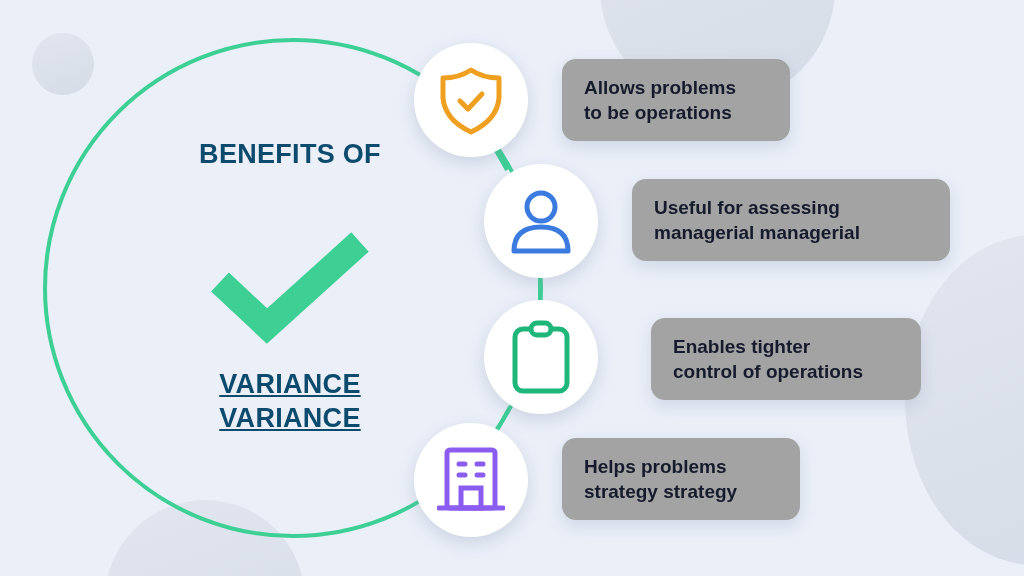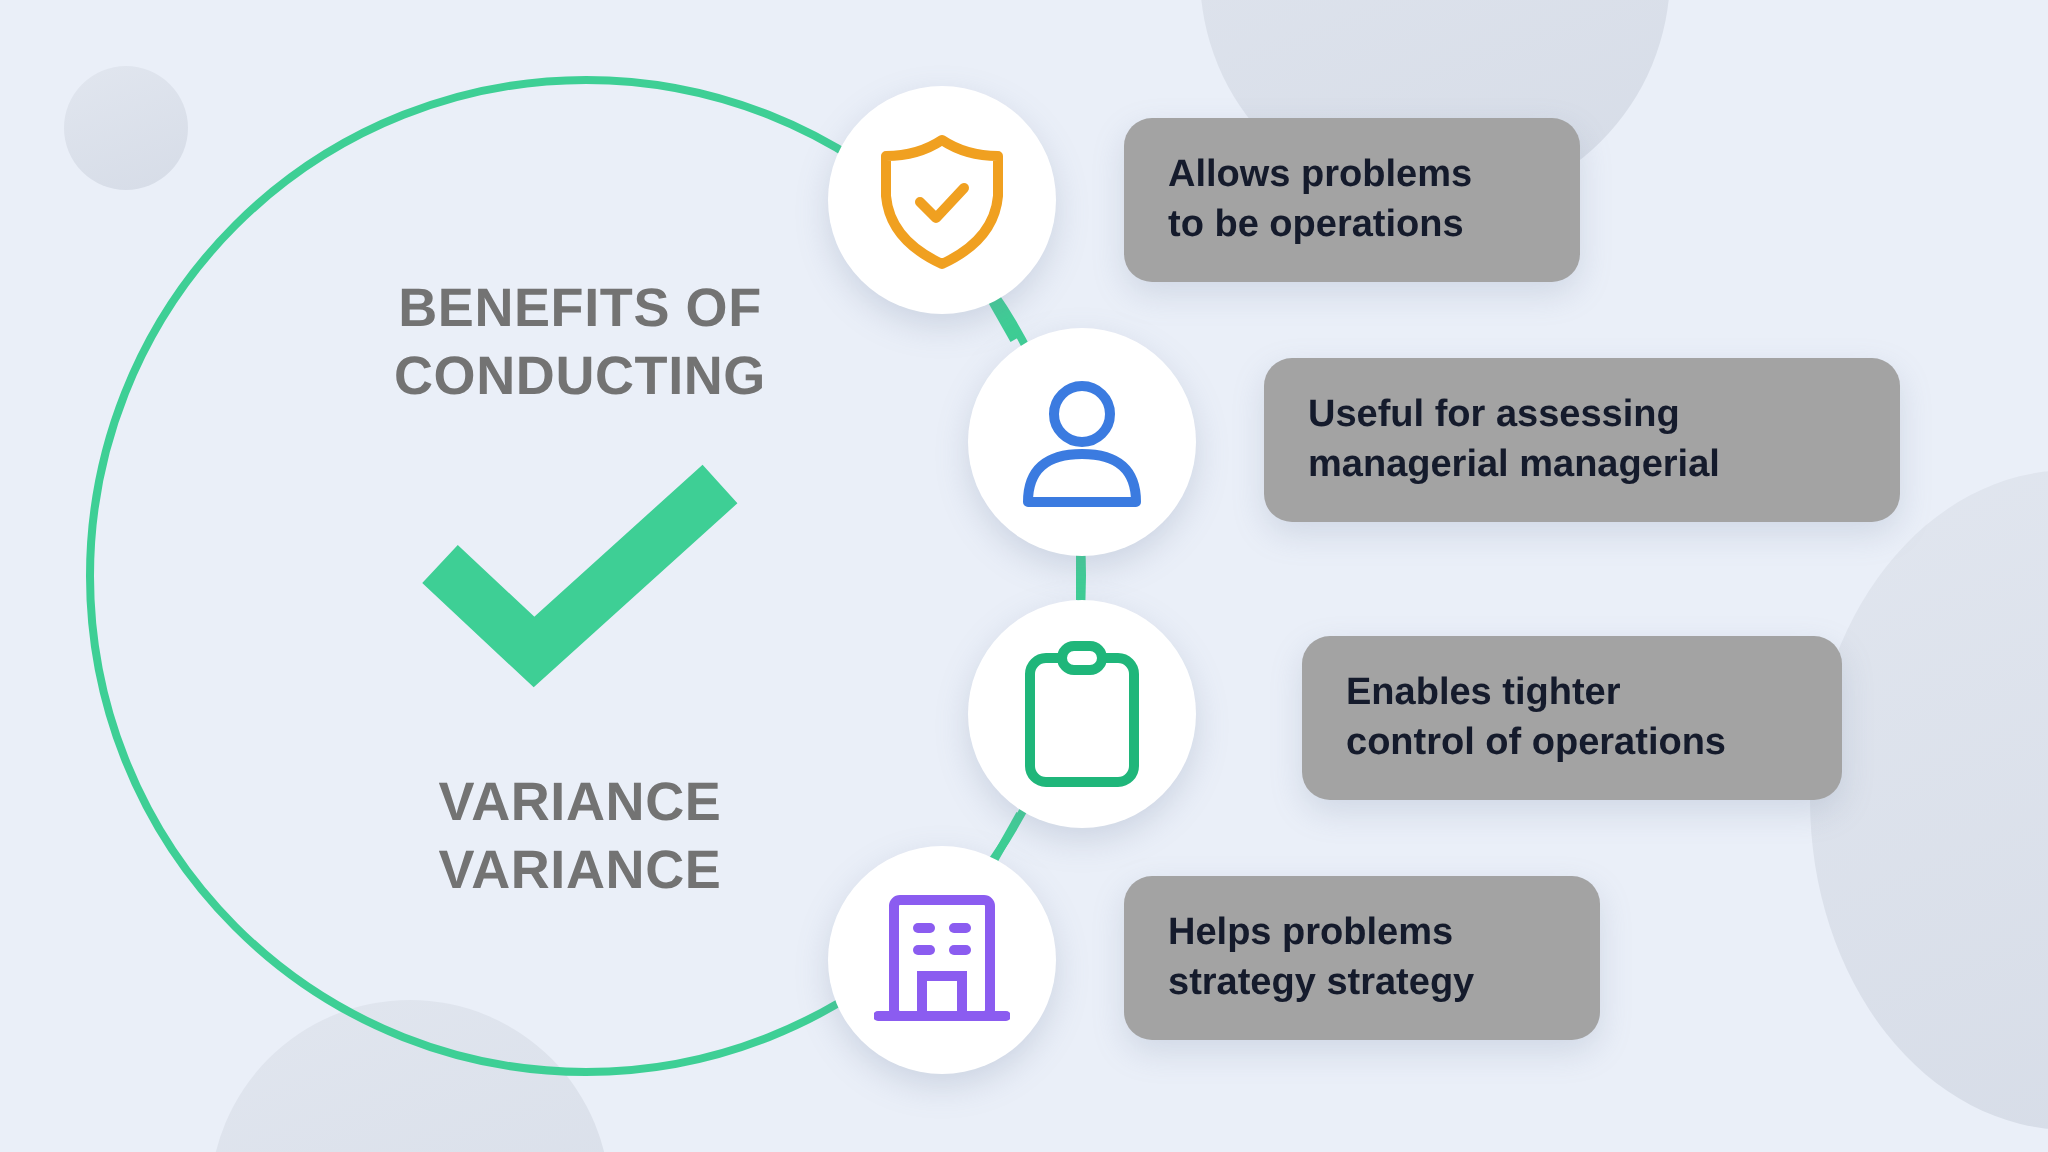--- a/index.html
+++ b/index.html
@@ -1,19 +1,19 @@
 <!DOCTYPE html>
 <html><head>
 <meta charset="utf-8">
 <style>
   html,body{margin:0;padding:0;}
   body{width:1024px;height:576px;overflow:hidden;background:#eaeff8;position:relative;font-family:"Liberation Sans","DejaVu Sans",sans-serif;}
   .blob{position:absolute;border-radius:50%;background:linear-gradient(160deg,#e1e6ef,#d6dce7);}
   .ring{position:absolute;left:43px;top:38px;width:500px;height:500px;border:4px solid #3ecf95;border-radius:50%;box-sizing:border-box;}
-  .title{position:absolute;left:140px;width:300px;text-align:center;font-weight:bold;font-size:27px;color:#737373;line-height:34px;letter-spacing:0.3px;}
+  .title{position:absolute;left:140px;width:300px;text-align:center;font-weight:bold;font-size:27px;color:#0c4a6e;line-height:34px;letter-spacing:0.3px;}
   .check{position:absolute;left:210px;top:230px;}
   .node{position:absolute;width:114px;height:114px;border-radius:50%;background:#ffffff;box-shadow:0 6px 16px rgba(120,135,165,0.25);display:flex;align-items:center;justify-content:center;}
   .card{position:absolute;background:#a3a3a3;border-radius:14px;box-shadow:0 6px 16px rgba(120,135,165,0.22);padding:14px 22px;box-sizing:border-box;font-weight:bold;font-size:19px;color:#151b2c;line-height:25px;}
   .card span{display:block;}
 </style>
 </head>
 <body>
 
 <div class="blob" style="left:600px;top:-130px;width:235px;height:235px;"></div>
 <div class="blob" style="left:32px;top:33px;width:62px;height:62px;"></div>
@@ -23,28 +23,27 @@
 <div class="ring"></div>
 
 <svg style="position:absolute;left:0;top:0;" width="1024" height="576">
   <line x1="490" y1="140" x2="507" y2="170" stroke="#3ecf95" stroke-width="4"></line>
   <line x1="540" y1="276" x2="540" y2="300" stroke="#3ecf95" stroke-width="4"></line>
   <line x1="510" y1="407" x2="496" y2="432" stroke="#3ecf95" stroke-width="4"></line>
 </svg>
 
 <div class="title" style="top:137px;">
   <div>BENEFITS OF</div>
-  <div>CONDUCTING</div>
 </div>
 
 <svg class="check" width="165" height="120" viewBox="0 0 165 120">
   <polyline points="10,52 57,96 150,12" fill="none" stroke="#3ecf95" stroke-width="26" stroke-linejoin="miter"></polyline>
 </svg>
 
-<div class="title" style="top:384px;">
+<div class="title" style="top:367px;text-decoration:underline;">
   <div>VARIANCE</div>
   <div>VARIANCE</div>
 </div>
 
 <div class="node" style="left:414px;top:43px;">
   <svg width="72" height="72" viewBox="0 0 72 72">
     <path d="M36 6 Q48 14 64 14 L64 34 Q62 56 36 68 Q10 56 8 34 L8 14 Q24 14 36 6 Z" fill="none" stroke="#f0a020" stroke-width="5" stroke-linejoin="round"></path>
     <polyline points="25,37 33,45 47,30" fill="none" stroke="#f0a020" stroke-width="5" stroke-linecap="round" stroke-linejoin="round"></polyline>
   </svg>
 </div>

